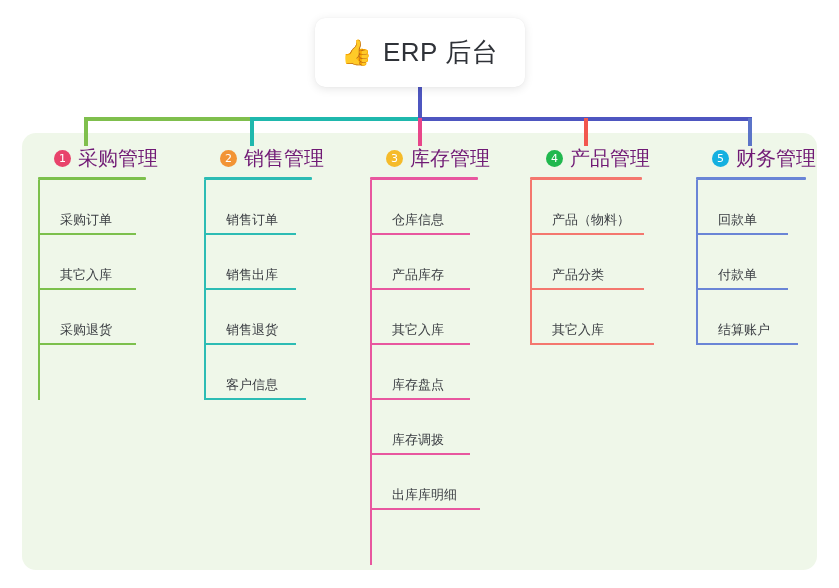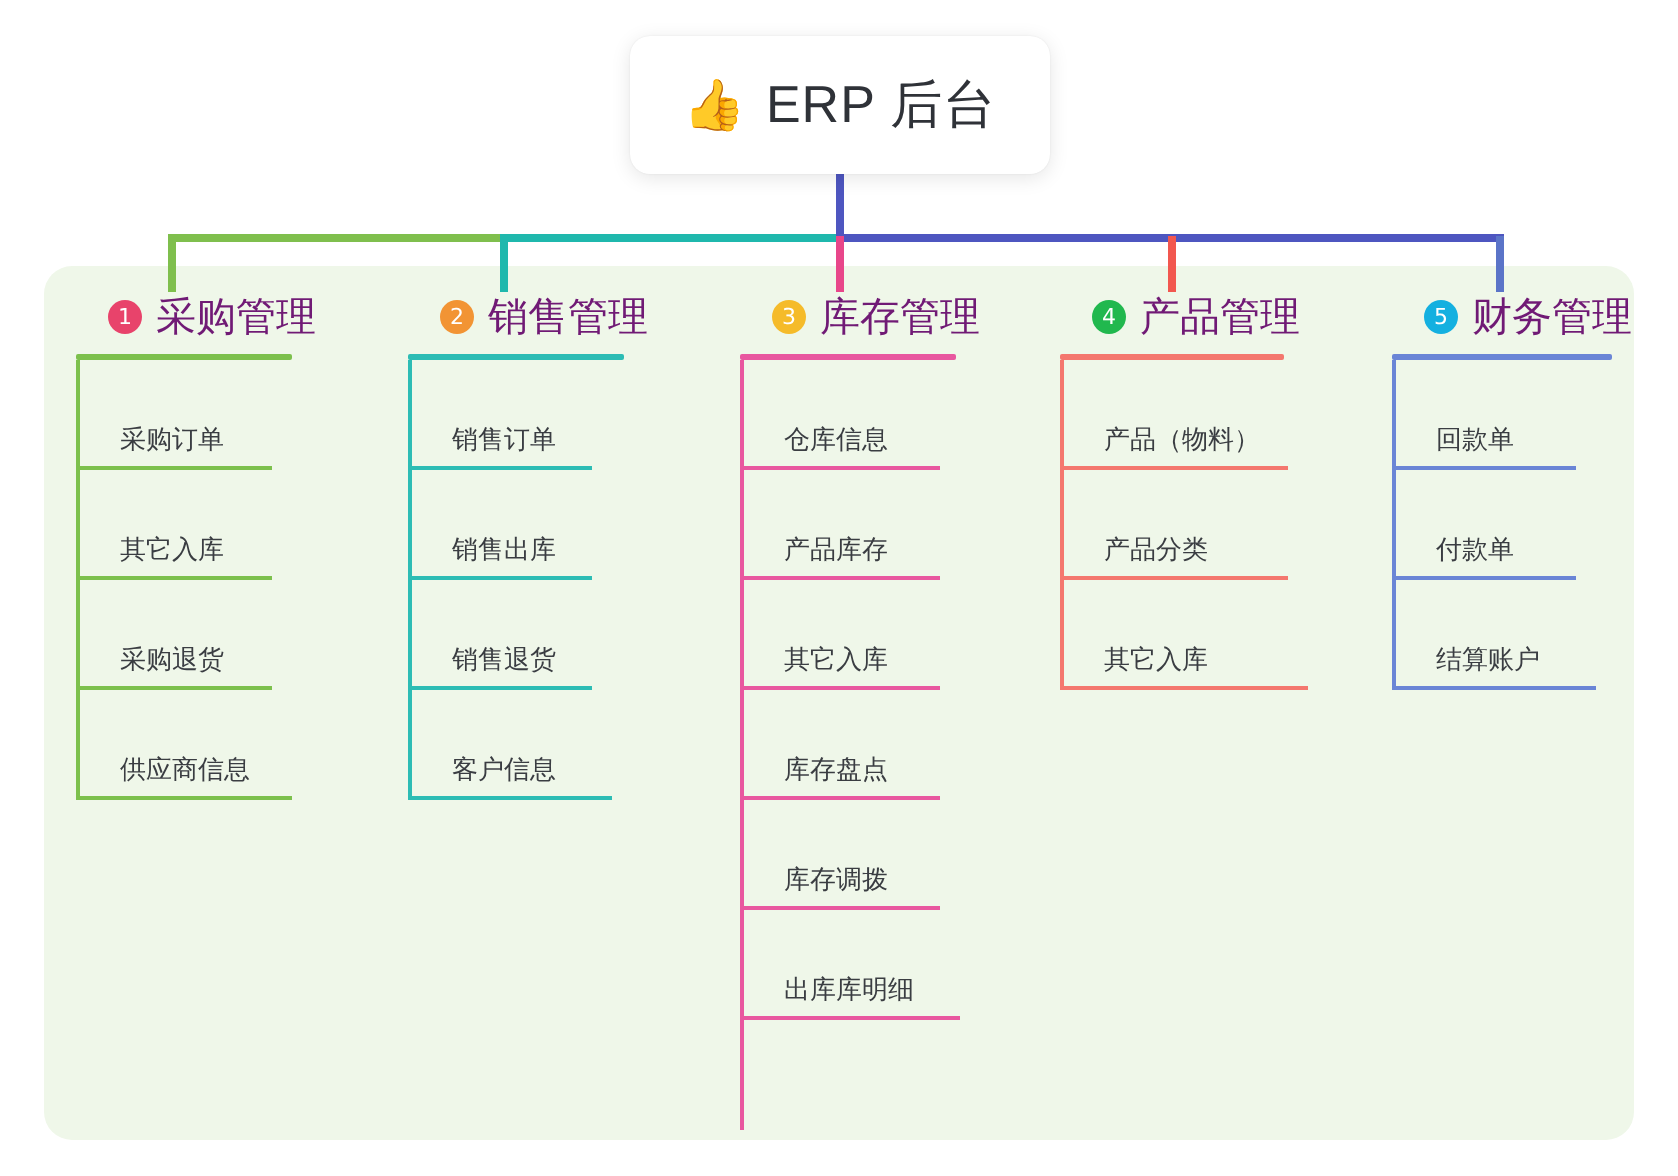--- a/index.html
+++ b/index.html
@@ -184,24 +184,20 @@
             <div class="item-rule" style="background: rgb(124, 192, 76); width: 98px;"></div>
           </div>
           <div class="item">
             <span class="item-label">其它入库</span>
             <div class="item-rule" style="background: rgb(124, 192, 76); width: 98px;"></div>
           </div>
           <div class="item">
             <span class="item-label">采购退货</span>
             <div class="item-rule" style="background: rgb(124, 192, 76); width: 98px;"></div>
           </div>
-          <div class="item">
-            <span class="item-label">供应商信息</span>
-            <div class="item-rule" style="background: rgb(124, 192, 76); width: 108px;"></div>
-          </div>
         </div>
       </div>
       <div class="column" style="left: 204px;">
         <div class="col-head">
           <span class="badge" style="background: rgb(242, 148, 52);">2</span>
           <span class="col-title">销售管理</span>
         </div>
         <div class="head-rule" style="background: rgb(44, 188, 180); width: 108px;"></div>
         <div class="items">
           <div class="spine" style="background: rgb(44, 188, 180); height: 220px;"></div>

